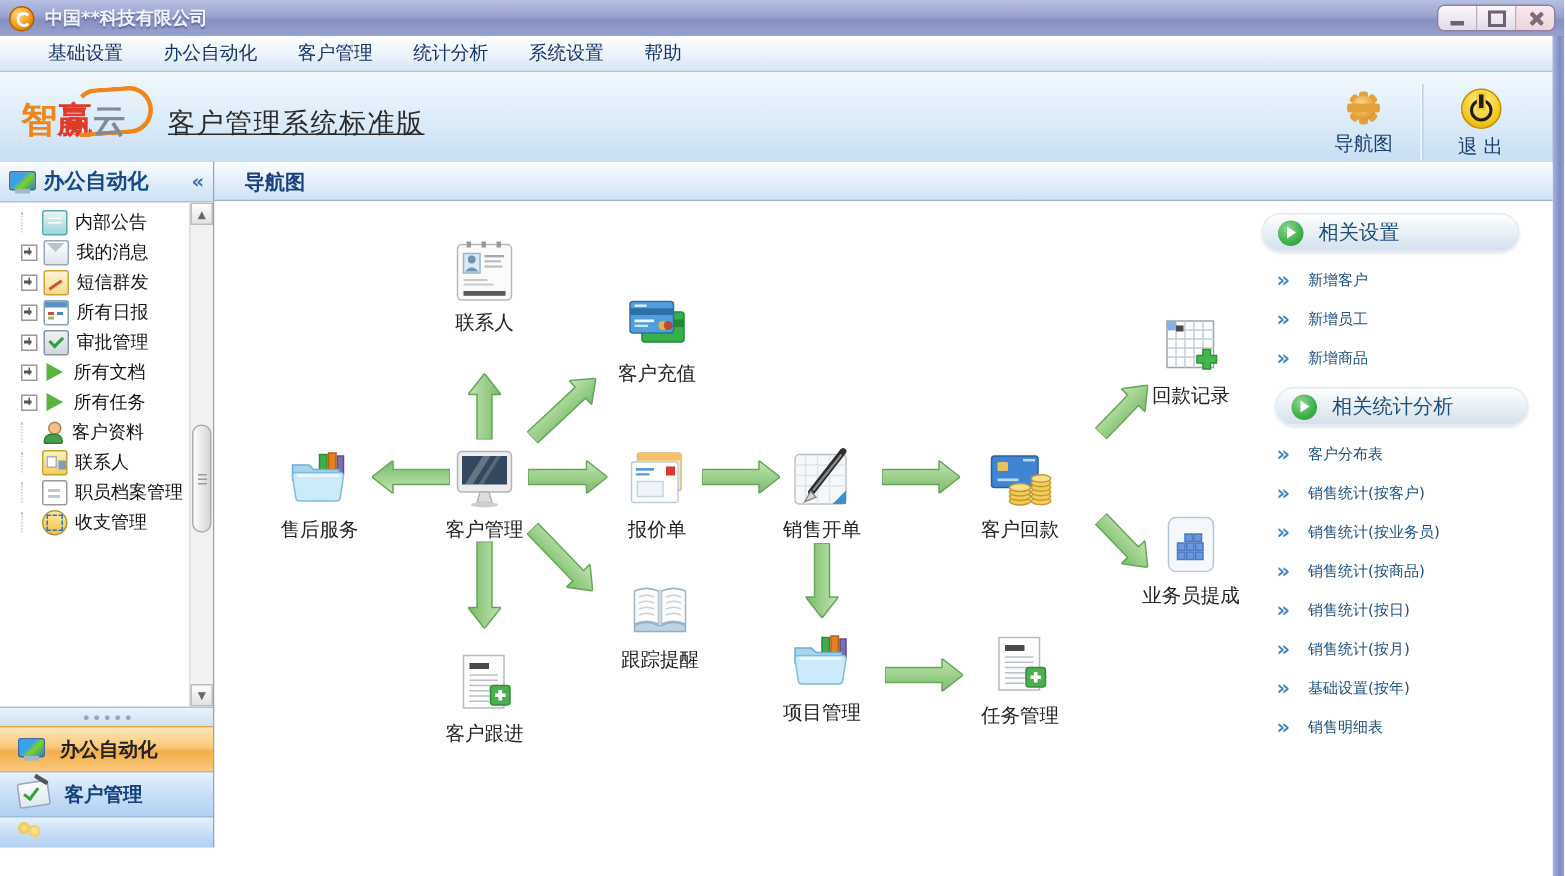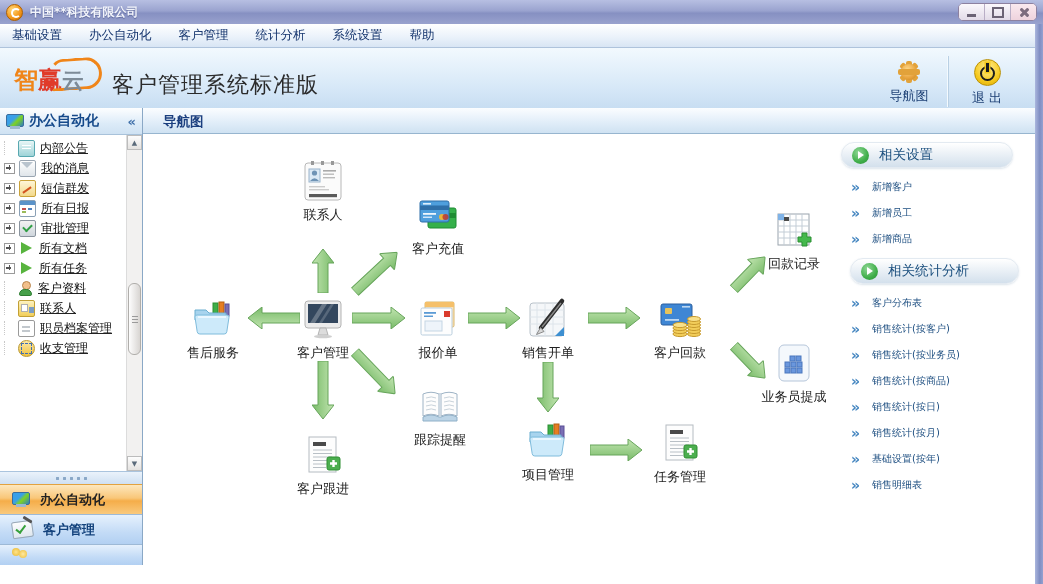--- a/index.html
+++ b/index.html
@@ -23,34 +23,34 @@
   .wbtn:last-child{border-right:none;background:linear-gradient(#fae9ef,#eed3dd);}
   .g-min{width:9px;height:3px;background:#6b6375;margin-top:6px;}
   .g-max{width:8px;height:7px;border:2px solid #6b6375;}
   .g-close{position:relative;width:10px;height:10px;}
   .g-close::before,.g-close::after{content:"";position:absolute;left:4px;top:0;width:3px;height:11px;background:#7d6c7e;border-radius:1px;}
   .g-close::before{transform:rotate(45deg);} .g-close::after{transform:rotate(-45deg);}
 
   
   #menubar{position:absolute;left:0;top:24px;width:100%;height:24px;
     background:linear-gradient(#ffffff,#e9f1fa 60%,#d8e5f4);
-    border-bottom:1px solid #aec3dc;display:flex;align-items:center;gap:27px;padding-left:12px;box-sizing:border-box;}
+    border-bottom:1px solid #aec3dc;display:flex;align-items:center;gap:27px;padding-left:32px;box-sizing:border-box;}
   .menu-item{color:#14346d;font-size:12.5px;cursor:default;}
 
   
   #header{position:absolute;left:0;top:48px;width:100%;height:60px;
     background:linear-gradient(#f2f9fe,#d5e7f7 70%,#c8def2);border-bottom:1px solid #a5bfd8;}
   #logo{position:absolute;left:14px;top:16px;display:flex;align-items:flex-end;}
   .logo-zhi{color:#f08519;font-size:24px;font-weight:bold;}
   .logo-ying{color:#e03a2a;font-size:24px;font-weight:bold;}
   .logo-yun{color:#7d8b98;font-size:22px;font-weight:bold;position:relative;z-index:1;}
   .logo-cloud{position:absolute;right:-18px;top:-6px;width:46px;height:26px;
     border:3px solid #f08519;border-radius:14px 16px 16px 4px;border-left-color:transparent;
     transform:rotate(-4deg);}
-  #app-title{position:absolute;left:112px;top:22px;font-size:22px;color:#2b2b2b;letter-spacing:1px;}
+  #app-title{position:absolute;left:112px;top:22px;font-size:18px;color:#2b2b2b;letter-spacing:1px;text-decoration:underline;}
   #header-actions{position:absolute;right:18px;top:8px;display:flex;}
   .hact{width:76px;text-align:center;border-left:1px solid #b9d0e4;border-right:1px solid #f4fafe;}
   .hact:first-child{border-left:none;} .hact:last-child{border-right:none;}
   .hact-label{color:#1c3f74;font-size:13px;margin-top:3px;}
   .gear{position:relative;width:24px;height:24px;margin:4px auto 0;}
   .gear::before,.gear::after{content:"";position:absolute;left:9px;top:1px;width:6px;height:22px;background:#e2a23a;border-radius:2px;}
   .gear::after{transform:rotate(90deg);} 
   .gear .gear-mid{position:absolute;left:9px;top:1px;width:6px;height:22px;background:#e2a23a;border-radius:2px;transform:rotate(45deg);}
   .gear .gear-mid2{position:absolute;left:9px;top:1px;width:6px;height:22px;background:#e2a23a;border-radius:2px;transform:rotate(-45deg);}
   .gear .gear-core{position:absolute;left:4px;top:4px;width:16px;height:16px;border-radius:50%;
@@ -72,21 +72,21 @@
     border-right:1px solid #8aa8c6;box-sizing:border-box;display:flex;flex-direction:column;}
   #sb-header{height:26px;flex:0 0 26px;background:linear-gradient(#fdfeff,#dcebf8 60%,#cfe2f3);
     border-bottom:1px solid #a8c2da;display:flex;align-items:center;padding:0 6px;}
   #sb-header .sb-title{color:#15498a;font-weight:bold;font-size:14px;flex:1;margin-left:5px;}
   #sb-collapse{color:#3d6ea8;font-size:13px;font-weight:bold;cursor:pointer;}
   .mini-monitor{width:18px;height:15px;position:relative;flex:0 0 18px;}
   .mini-monitor::before{content:"";position:absolute;left:0;top:0;width:16px;height:11px;
     background:linear-gradient(135deg,#3aa0e8 40%,#7ed321 60%,#2e7fc0);border:1px solid #3a6d9e;border-radius:2px;}
   .mini-monitor::after{content:"";position:absolute;left:4px;top:12px;width:10px;height:3px;background:#9db8cf;}
   #sb-tree{flex:1 1 auto;position:relative;overflow:hidden;padding-top:3px;}
-  .trow{height:20px;display:flex;align-items:center;padding-left:4px;cursor:pointer;white-space:nowrap;text-decoration:underline;}
+  .trow{height:20px;display:flex;align-items:center;padding-left:14px;cursor:pointer;white-space:nowrap;}
   .exp{width:9px;height:9px;flex:0 0 9px;border:1px solid #9a9a9a;background:#fff;position:relative;margin-right:4px;}
   .exp::before{content:"";position:absolute;left:1px;top:3.5px;width:5px;height:1.5px;background:#555;}
   .exp::after{content:"";position:absolute;left:3.5px;top:1px;width:1.5px;height:5px;background:#555;}
   .exp-sp{width:9px;flex:0 0 9px;margin-right:4px;border-left:1px dotted #c8c8c8;height:14px;}
   .ticon{width:15px;height:15px;flex:0 0 15px;margin-right:5px;border-radius:2px;position:relative;}
   .trow span.tlabel{font-size:12px;color:#111;}
   .ti-board{background:linear-gradient(#e8f6f6,#9fd4d8);border:1px solid #58a8b0;}
   .ti-board::after{content:"";position:absolute;left:3px;top:4px;width:9px;height:1.5px;background:#fff;box-shadow:0 3px 0 #fff;}
   .ti-mail{background:linear-gradient(#ffffff,#dfe5ea);border:1px solid #9aa6b2;}
   .ti-mail::after{content:"";position:absolute;left:1px;top:1px;width:11px;height:6px;border-left:6px solid transparent;border-right:6px solid transparent;border-top:6px solid #b9c4ce;width:0;height:0;}

